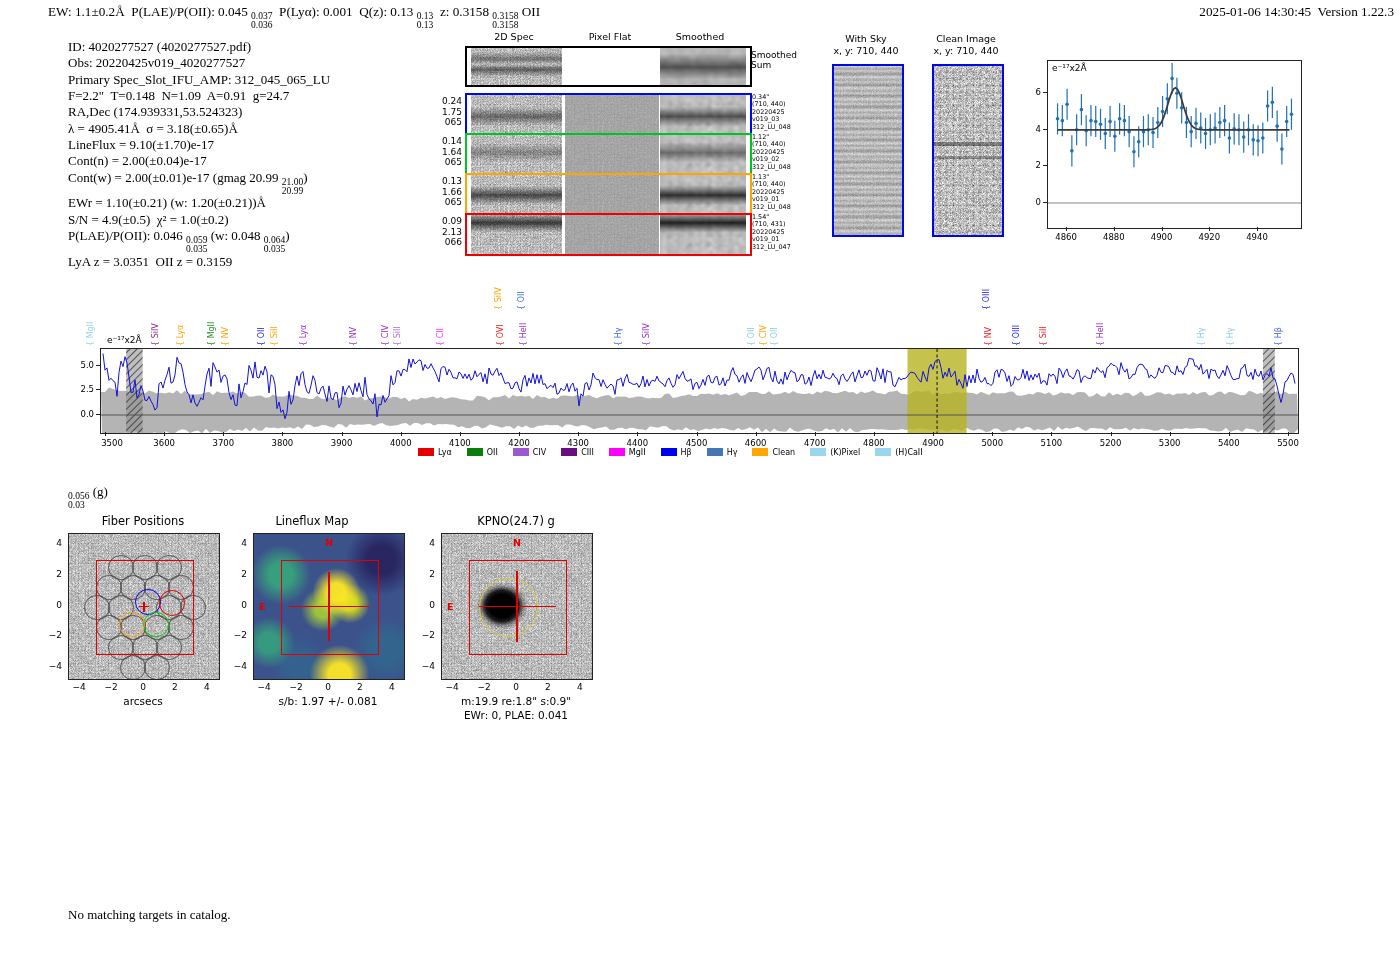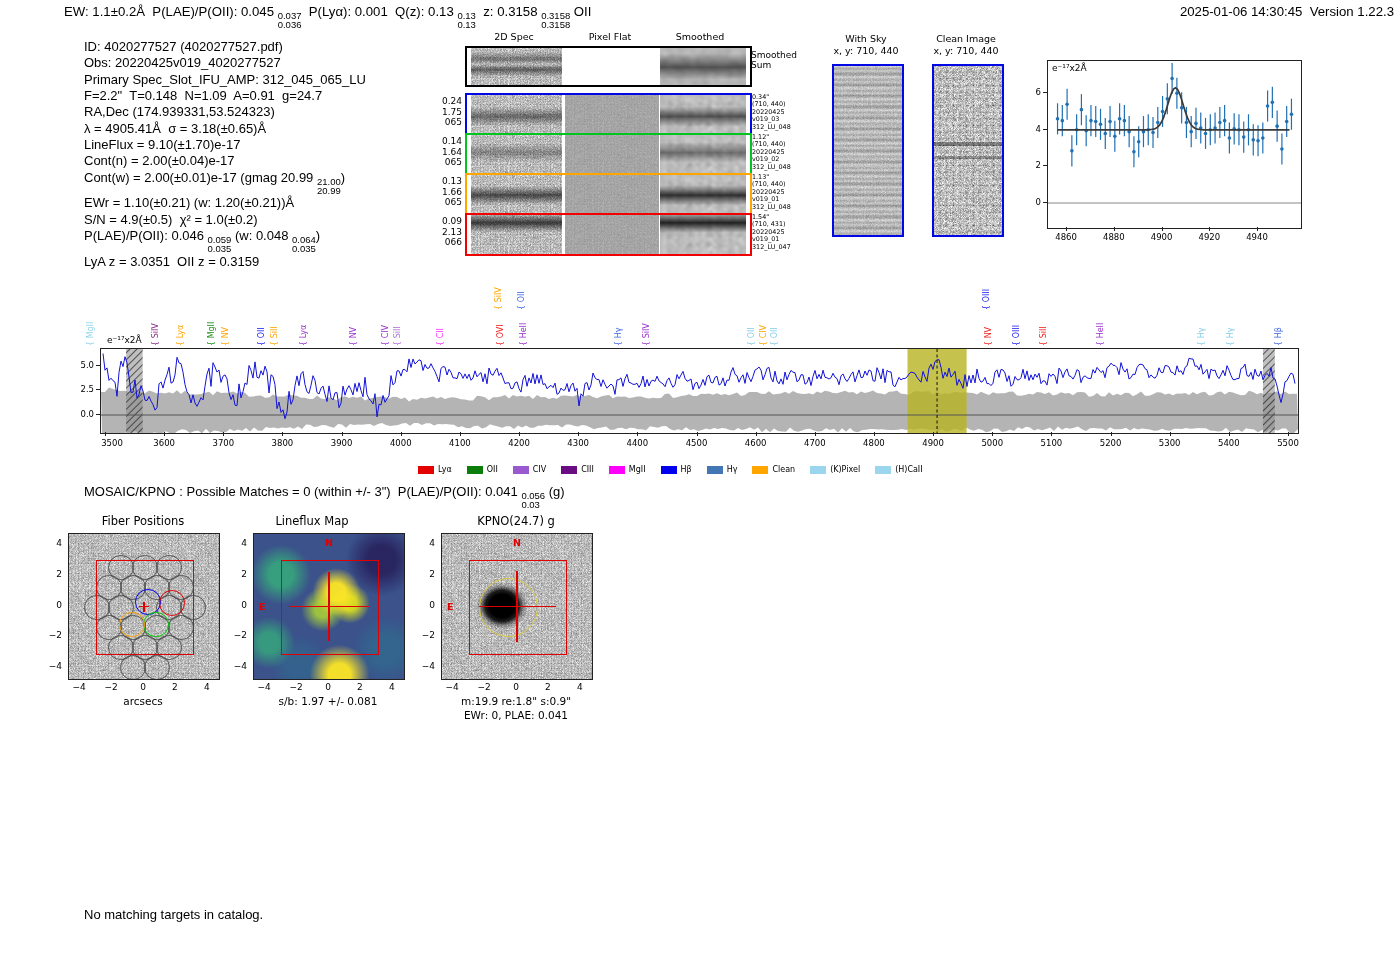--- a/index.html
+++ b/index.html
@@ -1,19 +1,19 @@
 <!DOCTYPE html>
 <html><head>
 <meta charset="utf-8">
 <style>
   html,body{margin:0;padding:0;background:#fff;}
   .canvas{position:relative;width:1400px;height:953px;background:#fff;overflow:hidden;
           font-family:"DejaVu Sans",sans-serif;color:#000;}
   .abs{position:absolute;}
-  .mono{font-family:Liberation Sans, sans-serif;white-space:pre;margin-left:16px;}
+  .mono{font-family:Liberation Serif, serif;white-space:pre;}
   .frac{display:inline-flex;flex-direction:column;text-align:left;font-size:9.5px;line-height:8.8px;
         vertical-align:-3px;}
   .hdr-main{left:48px;top:4px;font-size:13.2px;}
   .hdr-right{right:6px;top:4px;font-size:13.2px;}
   #infoBlock{left:68px;top:39px;font-size:13px;line-height:16.35px;}
   #infoBlock .iline{white-space:pre;}
   #mosaicLine{left:68px;top:484px;font-size:13px;}
   #footerBlock{left:68px;top:876px;font-size:13px;line-height:15.5px;}
   .coltitle{font-size:9.5px;text-align:center;}
   .paneltitle{font-size:11.5px;text-align:center;}
@@ -37,21 +37,21 @@
       radial-gradient(circle at 88% 80%, rgba(49,104,142,.85) 0 14px, rgba(49,104,142,0) 34px),
       radial-gradient(circle at 85% 18%, rgba(40,35,95,.95) 0 14px, rgba(68,57,131,0) 36px),
       radial-gradient(circle at 30% 90%, rgba(49,104,142,.7) 0 12px, rgba(49,104,142,0) 30px),
       #3b528b;}
   .plotbox{position:absolute;border:1px solid #222;background:#fff;}
   .ticklab{position:absolute;font-size:8.5px;text-align:center;}
   .yticklab{position:absolute;font-size:8.5px;text-align:right;}
   .speclab{position:absolute;font-size:8px;white-space:nowrap;transform:rotate(-90deg);
            transform-origin:0 100%;line-height:10px;height:10px;}
   .legend{position:absolute;display:flex;align-items:center;gap:15px;font-size:8px;}
-  .legend .it{display:flex;align-items:flex-end;gap:4px;margin-top:17px;}
+  .legend .it{display:flex;align-items:flex-start;gap:4px;}
   .legend .sw{width:16px;height:8px;display:inline-block;}
   .compass{position:absolute;color:#e00000;font-size:9.5px;font-weight:bold;}
   .redline{position:absolute;background:#e00000;}
   .annot{position:absolute;font-size:9px;background:rgba(255,255,255,.75);padding:0 1px;}
 </style>
 </head>
 <body>
 
 <svg width="0" height="0" style="position:absolute">
   <defs>
@@ -499,21 +499,21 @@
           <div class="sw" style="background:#9ad6ee"></div>
           <div>(K)Pixel</div>
         </div>
         <div class="it">
           <div class="sw" style="background:#9ad6ee"></div>
           <div>(H)CaII</div>
         </div>
       </div>
     </div>
 
-  <div class="abs mono" id="mosaicLine"><span>MOSAIC/KPNO : Possible Matches = 0 (within +/- 3")  P(LAE)/P(OII): 0.041 </span><span class="frac"><span>0.056</span><span>0.03</span></span><span> (g)</span></div>
+  <div class="abs mono" id="mosaicLine"><span class="frac"><span>0.056</span><span>0.03</span></span><span> (g)</span></div>
 
   <div id="panelsWrap">
       <div class="paneltitle abs" style="left:63px;top:514px;width:160px">Fiber Positions</div>
       <div class="plotbox abs" style="left:68px;top:533px;width:150px;height:145px;overflow:hidden">
         <div class="compass" style="left:71px;top:3px">N</div>
         <div class="compass" style="left:5px;top:66.5px">E</div>
         <div class="abs" style="left:24px;top:45px;width:60px;height:52px;background:radial-gradient(closest-side,#000 45%,rgba(0,0,0,.82) 62%,rgba(40,40,40,.35) 80%,rgba(0,0,0,0) 100%)"></div>
         <div class="nz nzA"></div>
         <div class="abs" style="left:39.2496px;top:20.6496px;width:23.620800000000003px;height:23.620800000000003px;border:1px solid rgba(60,60,60,.8);border-radius:50%"></div>
         <div class="abs" style="left:63.1896px;top:20.6496px;width:23.620800000000003px;height:23.620800000000003px;border:1px solid rgba(60,60,60,.8);border-radius:50%"></div>

